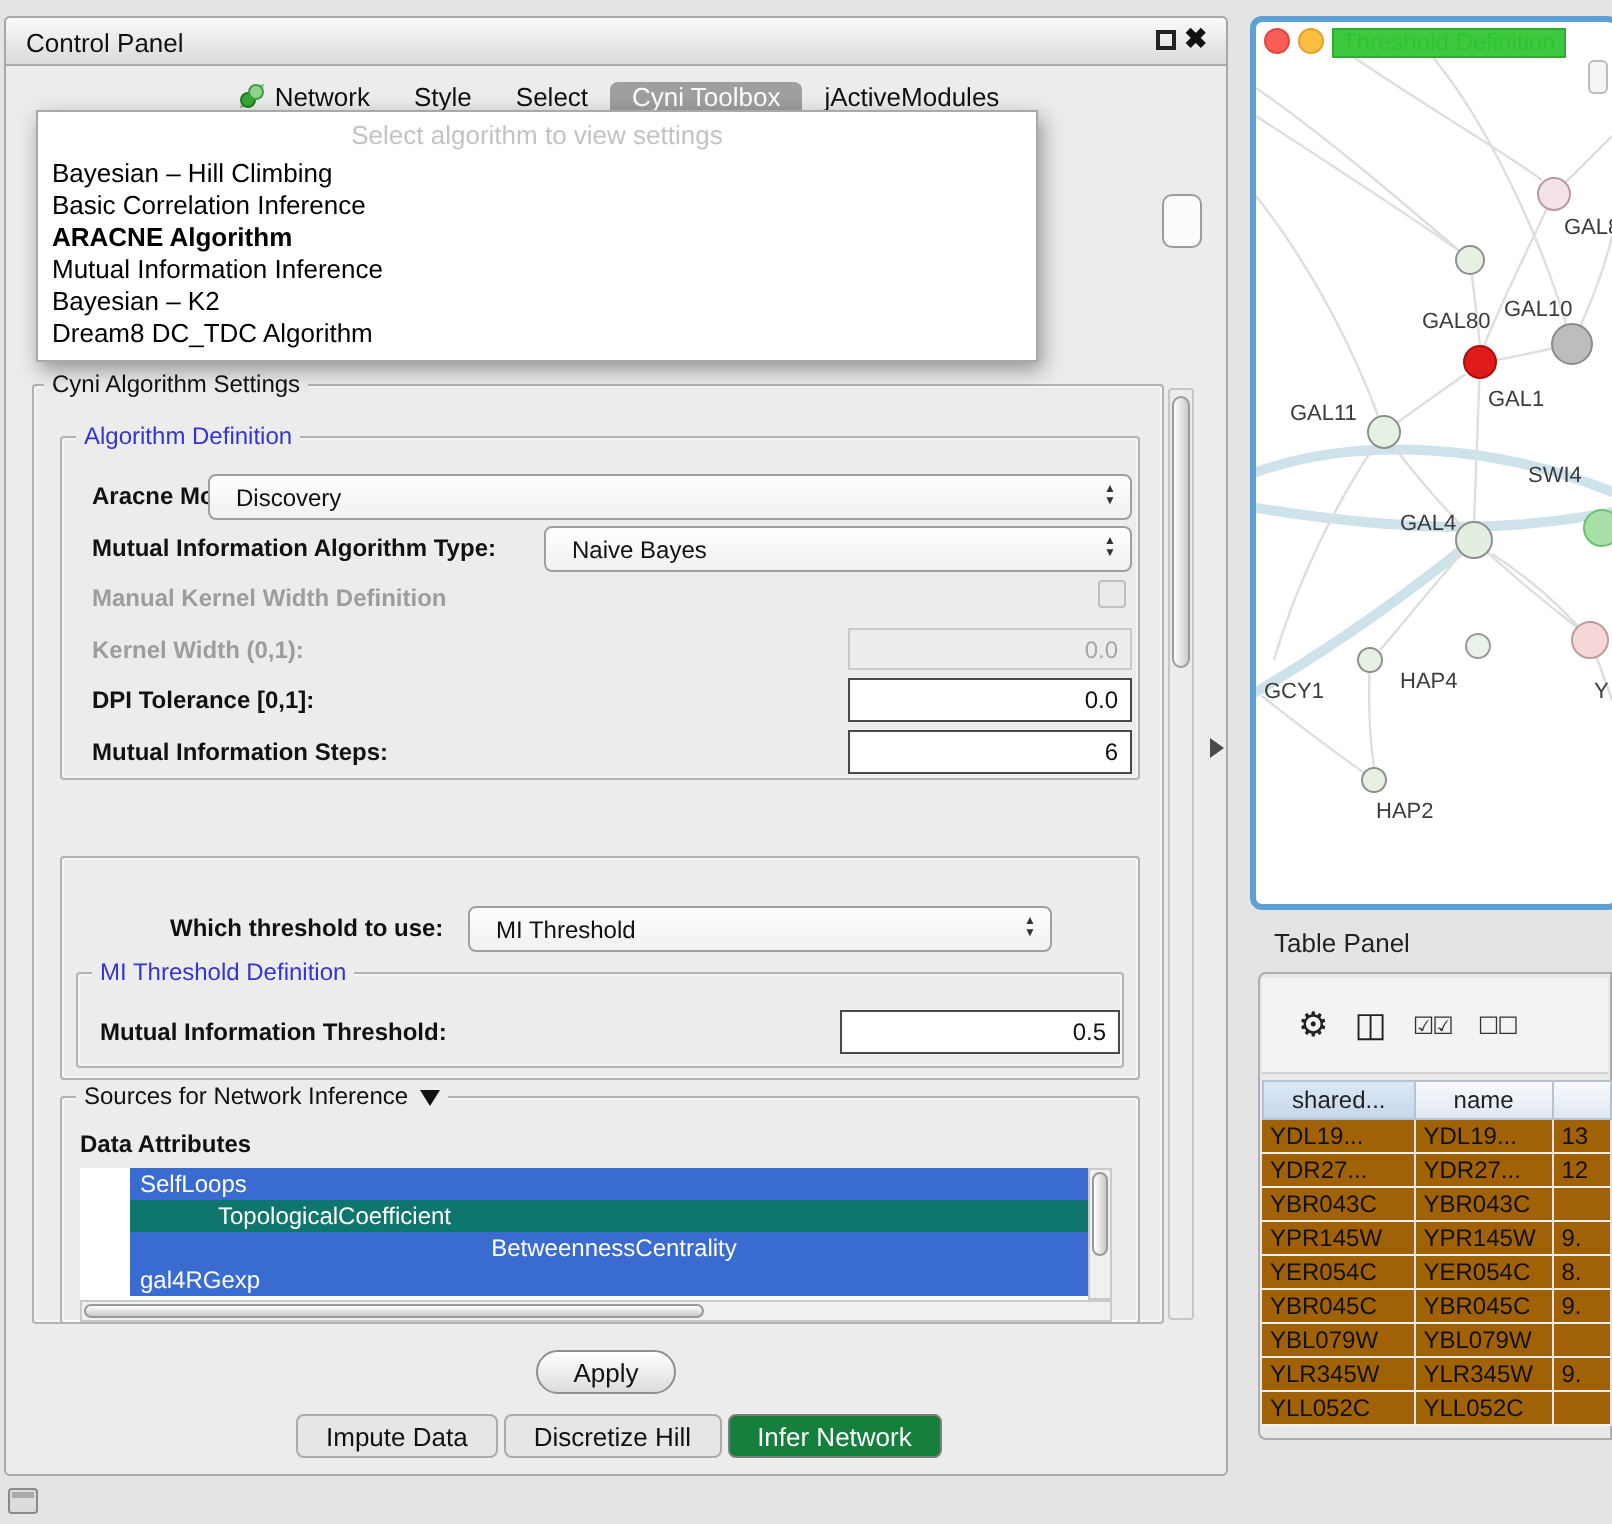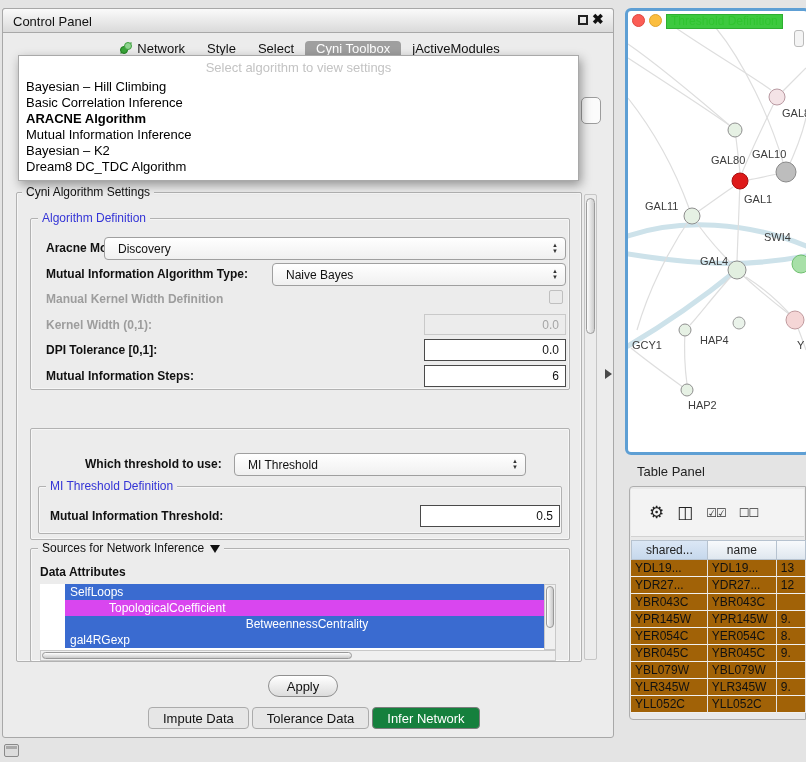--- a/index.html
+++ b/index.html
@@ -17,21 +17,21 @@
   
   #tabbar{position:absolute;left:70px;top:37px;width:480px;height:22px;display:flex;justify-content:center;align-items:center;}
   .tab{display:flex;align-items:center;gap:5px;padding:0 11px;font-size:13px;color:#111;border-radius:4px 4px 0 0;white-space:nowrap;}
   .tab.active{background:#9f9f9f;color:#fff;}
   .net-icon{width:12px;height:12px;position:relative;display:inline-block;background:linear-gradient(135deg,transparent 44%,#9cc49c 45%,#9cc49c 55%,transparent 56%);}
   .net-icon::before{content:"";position:absolute;left:0;bottom:0;width:6px;height:6px;border-radius:50%;background:#39a539;border:1px solid #1f7c1f;}
   .net-icon::after{content:"";position:absolute;right:0;top:0;width:6px;height:6px;border-radius:50%;background:#8ed48e;border:1px solid #3f9f3f;}
 
   
   .combo-fragment{position:absolute;left:581px;top:97px;width:20px;height:27px;background:#fbfbfb;border:1px solid #9c9c9c;border-radius:5px;z-index:5;}
-  .algo-dropdown{position:absolute;left:18px;top:55px;width:561px;background:#fff;border:1px solid #a9a9a9;box-shadow:2px 4px 10px rgba(0,0,0,.38);z-index:60;padding:3px 0 5px;}
+  .algo-dropdown{position:absolute;left:18px;top:55px;width:501px;background:#fff;border:1px solid #a9a9a9;box-shadow:2px 4px 10px rgba(0,0,0,.38);z-index:60;padding:3px 0 5px;}
   .algo-placeholder{text-align:center;color:#c3c3c3;font-size:13px;height:20px;line-height:18px;}
   .algo-item{font-size:13px;color:#000;padding:0 7px;height:16px;line-height:16px;white-space:nowrap;}
   .algo-item.highlight{font-weight:bold;}
 
   
   .groupbox{position:absolute;border:1px solid #b2b2b2;border-radius:2px;box-shadow:inset 0 0 0 1px rgba(255,255,255,.55);}
   .groupbox-title{position:absolute;font-size:12px;line-height:13px;background:#ececec;padding:0 4px;white-space:nowrap;z-index:3;display:flex;align-items:center;}
   .t-black{color:#111;}
   .t-blue{color:#3434d6;}
   .t-green{color:#2fc42f;}
@@ -224,36 +224,36 @@
 
   <div class="groupbox g-src"></div>
   <span class="groupbox-title gt-src t-black">
     <span>Sources for Network Inference</span>
     <span class="tri-down"></span>
   </span>
 
   <span class="attr-label">Data Attributes</span>
   <div id="attr-list">
       <div class="attr-item" style="background: rgb(58, 107, 208);">SelfLoops</div>
-      <div class="attr-item" style="background: #d946ef; padding-left: 44px;">TopologicalCoefficient</div>
+      <div class="attr-item" style="background: #0f766e; padding-left: 44px;">TopologicalCoefficient</div>
       <div class="attr-item" style="background: rgb(58, 107, 208); text-align: center;">BetweennessCentrality</div>
       <div class="attr-item" style="background: rgb(58, 107, 208);">gal4RGexp</div>
     </div>
   <div class="attr-vscroll">
     <div class="attr-vthumb"></div>
   </div>
   <div class="attr-hscroll">
     <div class="attr-hthumb"></div>
   </div>
 
   <div class="apply-btn">Apply</div>
 
   <div id="bottom-tabs">
       <div class="btab">Impute Data</div>
-      <div class="btab">Tolerance Data</div>
+      <div class="btab">Discretize Hill</div>
       <div class="btab active">Infer Network</div>
     </div>
 
   <span class="splitter-arrow"></span>
 
   <div class="net-window"></div>
   <span class="traffic t-red"></span>
   <span class="traffic t-yellow"></span>
   <span class="traffic t-green"></span>
   <span class="net-scroll-frag"></span>

